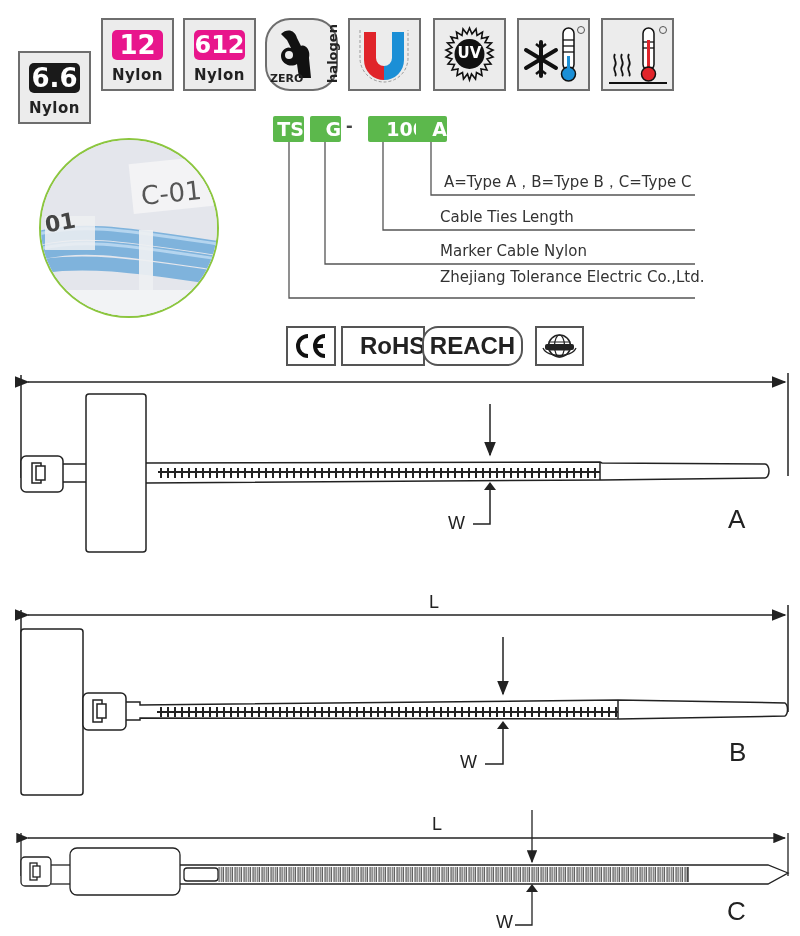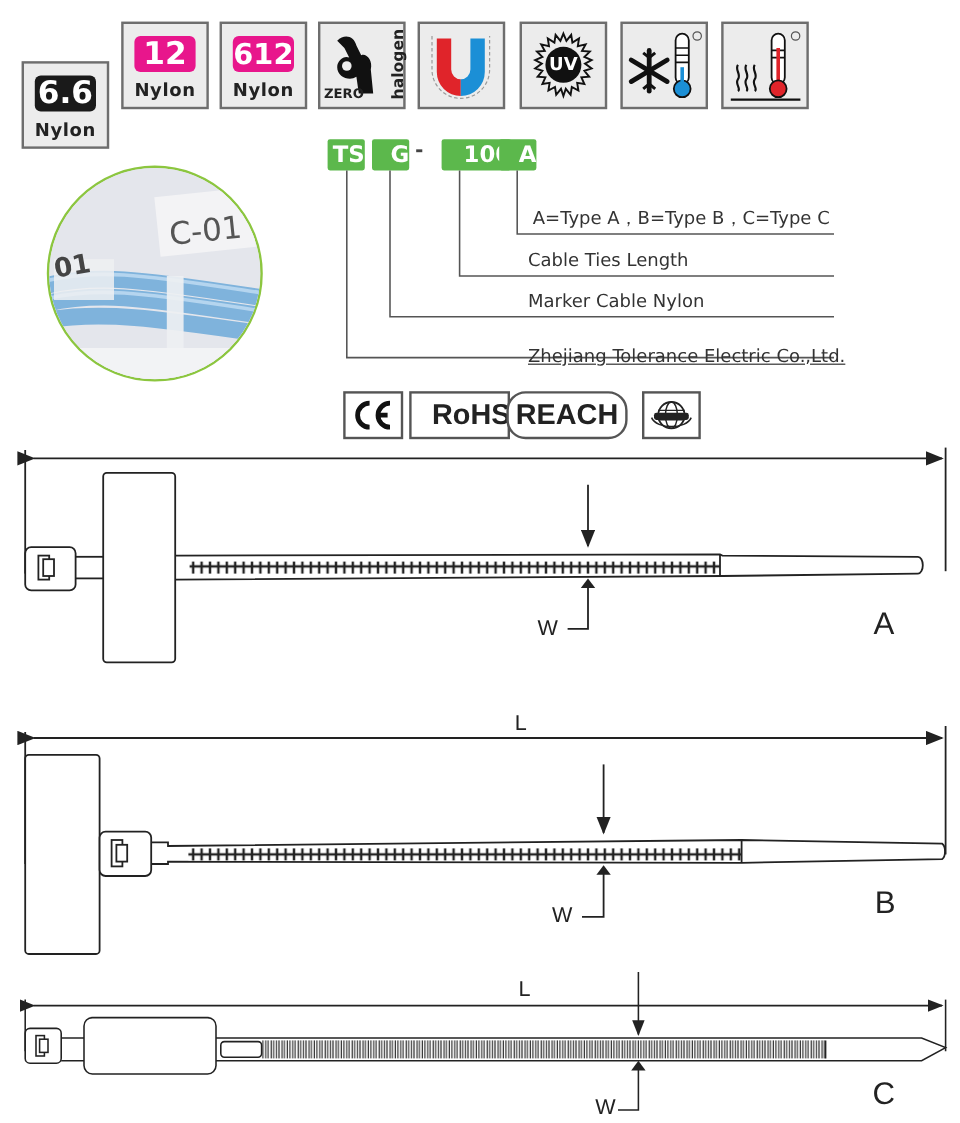--- a/index.html
+++ b/index.html
@@ -24,21 +24,21 @@
   <div class="sub">Nylon</div>
 </div>
 <div class="badge" style="left:101px;">
   <div class="num" style="background:#e8168c;">12</div>
   <div class="sub">Nylon</div>
 </div>
 <div class="badge" style="left:183px;">
   <div class="num" style="background:#e8168c;font-size:24px;">612</div>
   <div class="sub">Nylon</div>
 </div>
-<div class="badge" style="left:265px;">
+<div class="badge" style="left:265px;border-radius:25px;">
   <svg width="69" height="69" viewBox="0 0 69 69">
     <path d="M14 14 C20 8 28 10 30 18 L34 26 C38 24 44 30 42 38 L44 58 L32 58 L30 44 C24 48 14 44 14 36 C14 30 20 26 24 28 L20 20 Z" fill="#111"></path>
     <circle cx="22" cy="35" r="4" fill="#ececec"></circle>
   </svg>
   <div style="position:absolute;left:3px;top:52px;font-size:11px;font-weight:bold;font-family:'DejaVu Sans',sans-serif;">ZERO</div>
   <div style="position:absolute;left:36px;top:26px;font-size:13px;font-weight:bold;transform:rotate(-90deg);transform-origin:center;font-family:'DejaVu Sans',sans-serif;">halogen</div>
 </div>
 <div class="badge" style="left:348px;">
   <svg width="69" height="69" viewBox="0 0 69 69">
     <path d="M10 10 L10 38 A24 24 0 0 0 58 38 L58 10" fill="none" stroke="#999" stroke-width="1" stroke-dasharray="3 2"></path>
@@ -123,21 +123,21 @@
   <g stroke="#555" stroke-width="1.3" fill="none">
     <polyline points="431,142 431,195 695,195"></polyline>
     <polyline points="383,142 383,230 695,230"></polyline>
     <polyline points="325,142 325,264 695,264"></polyline>
     <polyline points="289,142 289,298 695,298"></polyline>
   </g>
 </svg>
 <div class="legend-text" style="left:444px;top:173px;">A=Type A，B=Type B，C=Type C</div>
 <div class="legend-text" style="left:440px;top:208px;">Cable Ties Length</div>
 <div class="legend-text" style="left:440px;top:242px;">Marker  Cable Nylon</div>
-<div class="legend-text" style="left:440px;top:288px;text-decoration:underline;">Zhejiang Tolerance Electric Co.,Ltd.</div>
+<div class="legend-text" style="left:440px;top:268px;">Zhejiang Tolerance Electric Co.,Ltd.</div>
 
 <div class="cert" style="left:286px;width:50px;">
   <svg width="46" height="36" viewBox="0 0 46 36" style="position:absolute;left:0;top:0;">
     <path d="M20 8 A10 10 0 1 0 20 28" fill="none" stroke="#111" stroke-width="4"></path>
     <path d="M37 8 A10 10 0 1 0 37 28 M27 18 L35 18" fill="none" stroke="#111" stroke-width="4"></path>
   </svg>
 </div>
 <div class="cert" style="left:341px;width:84px;font-size:24px;padding-left:17px;">RoHS</div>
 <div class="cert" style="left:422px;width:101px;font-size:24px;border-radius:16px;">REACH</div>
 <div class="cert" style="left:535px;width:49px;">

